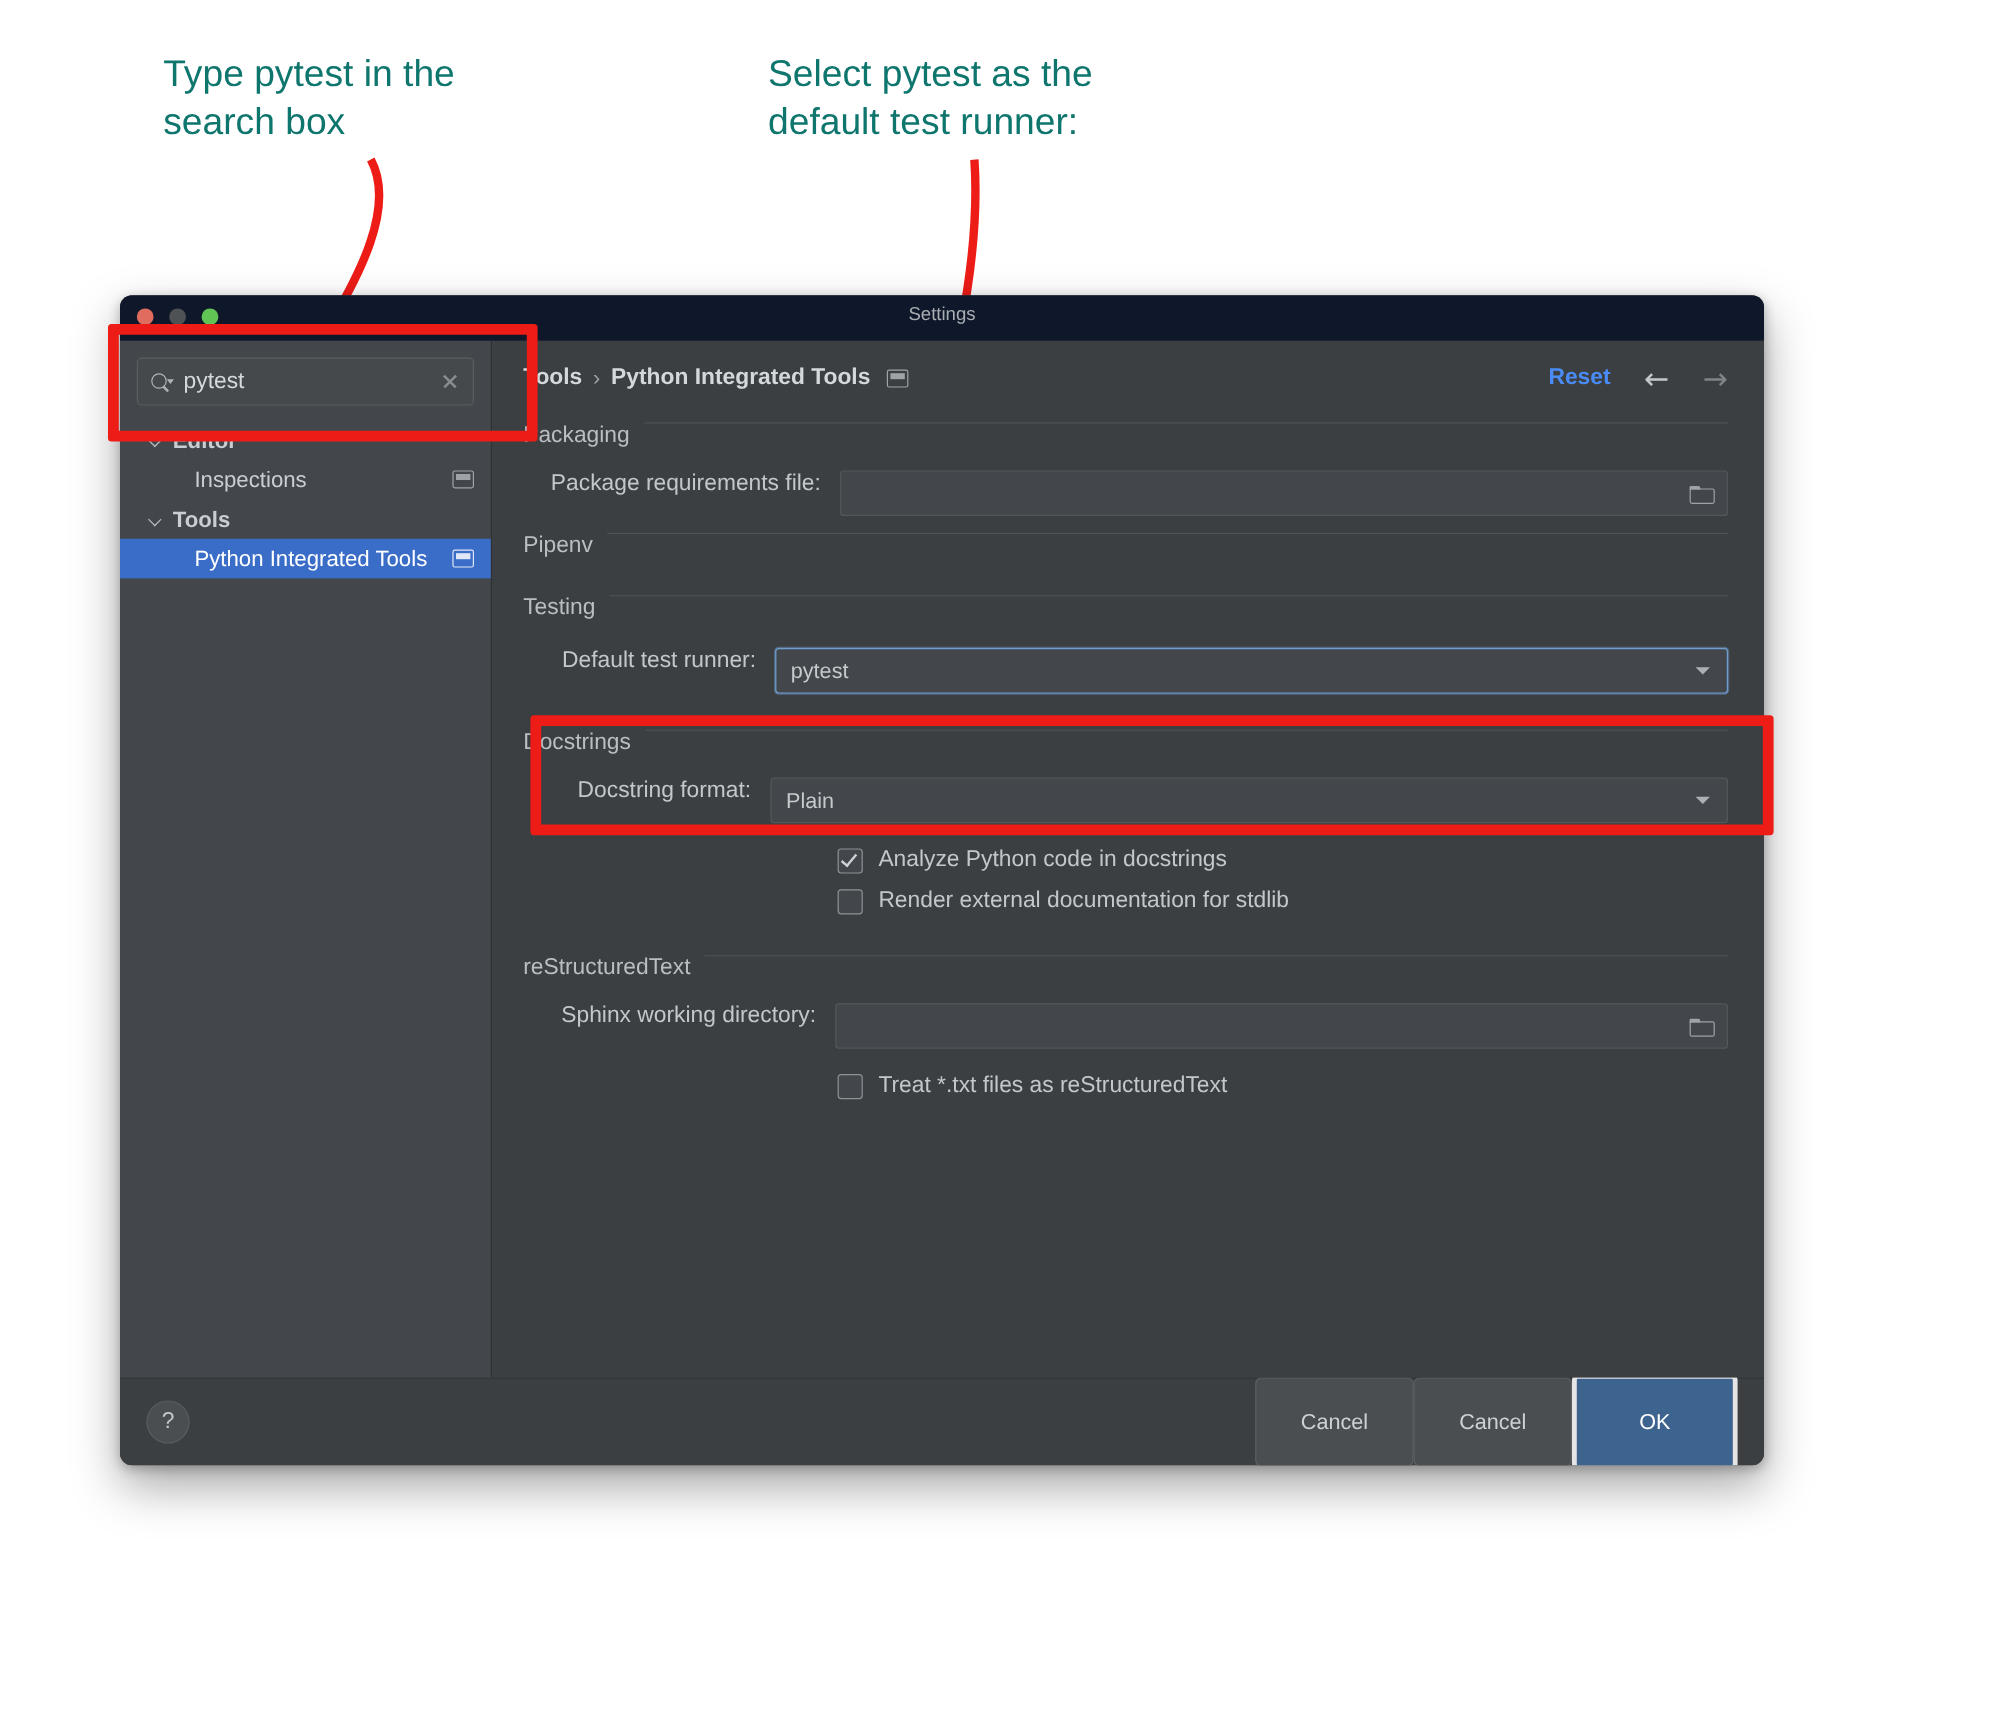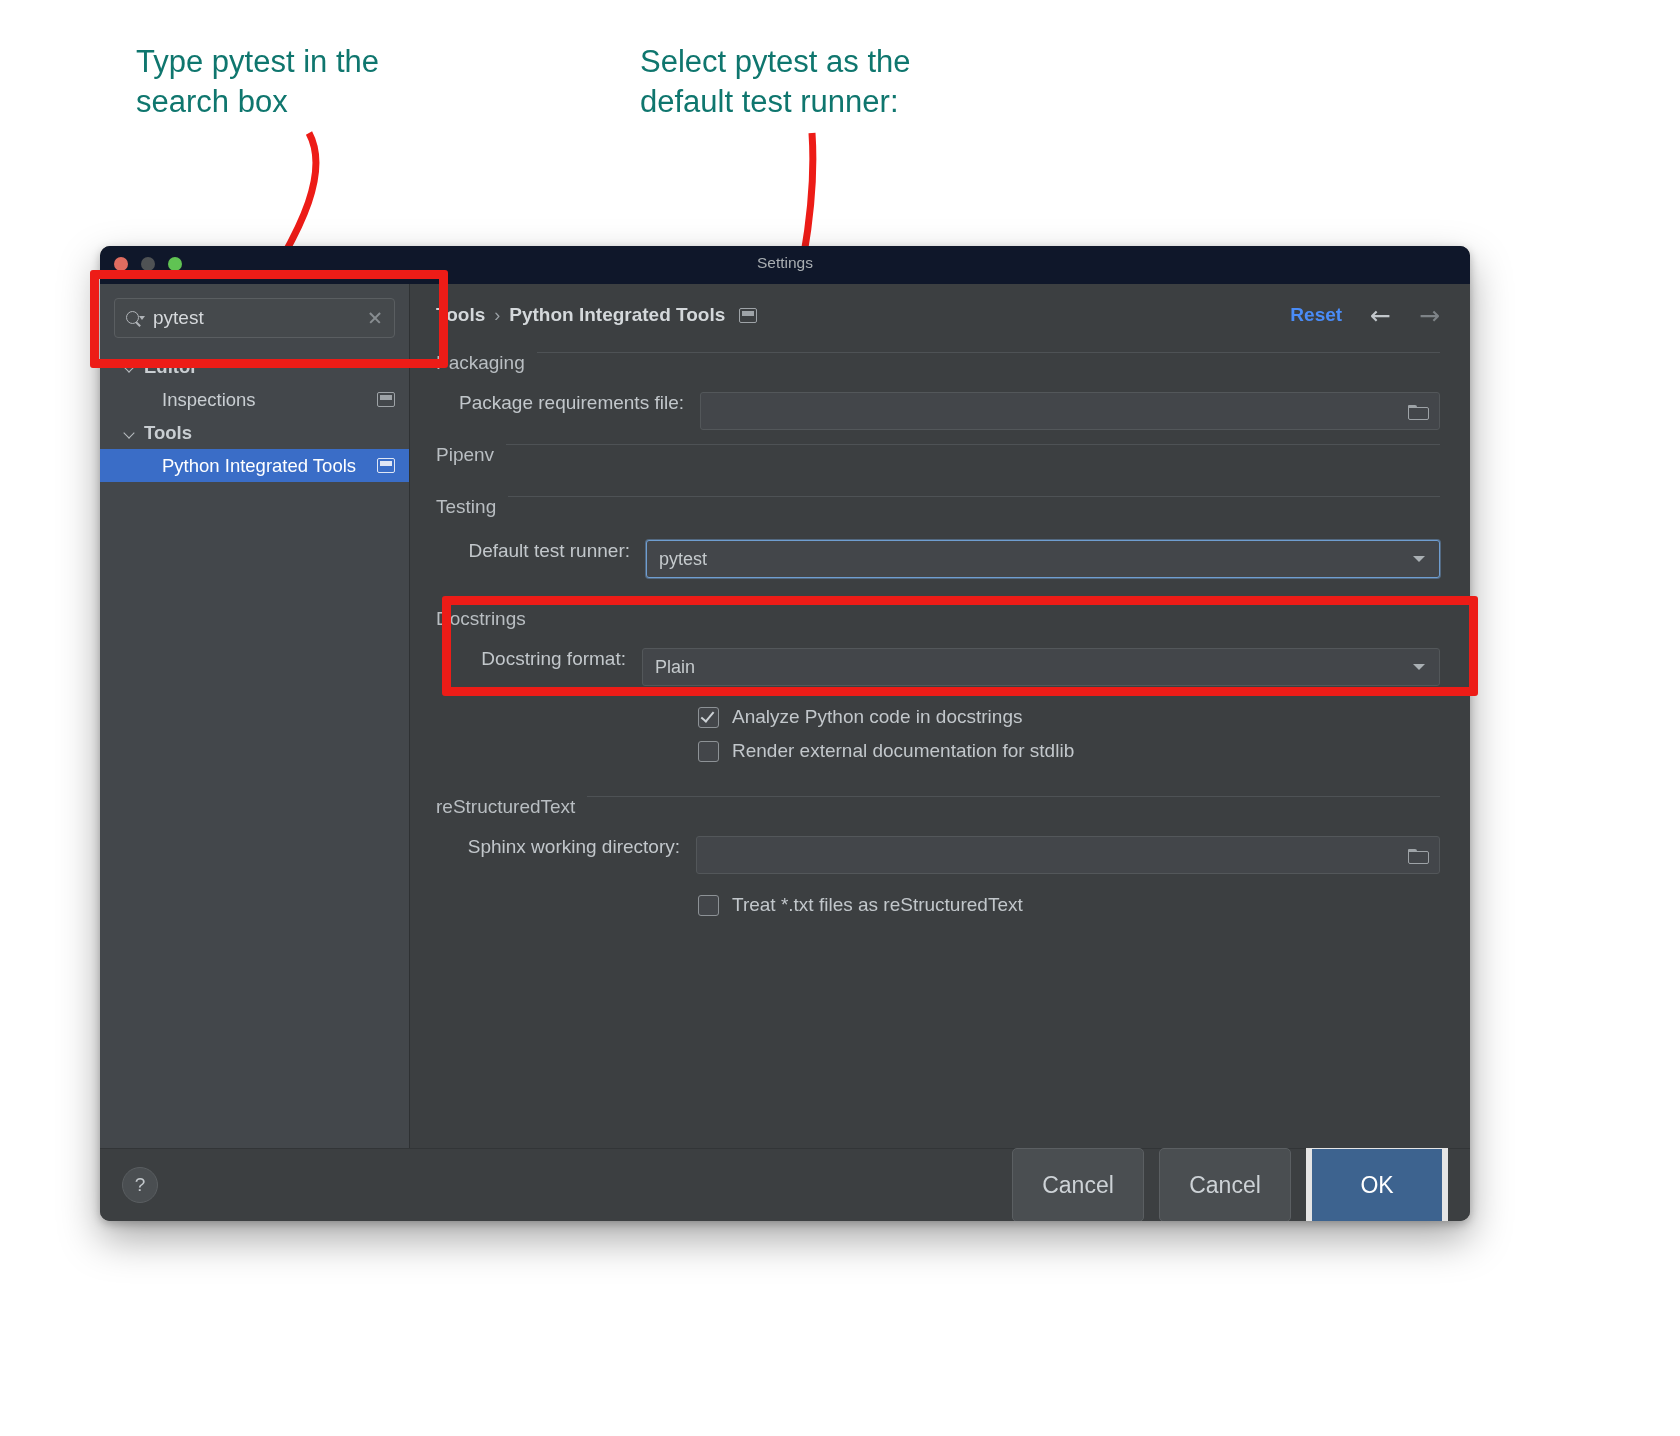--- a/index.html
+++ b/index.html
@@ -434,33 +434,33 @@
     font-family: "Liberation Sans", sans-serif;
   }
   .footer-spacer { flex: 1 1 auto; }
   .btn {
     height: 40px;
     min-width: 98px;
     border-radius: 5px;
     display: flex;
     align-items: center;
     justify-content: center;
-    font-size: 23px;
-    font-family: "Liberation Sans", sans-serif;
-    margin-left: 15px;
+    font-size: 18px;
+    font-family: "Liberation Sans", sans-serif;
+    margin-left: 0;
     padding: 16px 16px;
   }
   .btn.secondary {
     background: #4a4e51;
     border: 1px solid #5b5f62;
     color: #cdd2d6;
   }
   .btn.primary {
     background: #3d638f;
-    border: 6px solid #e5e5e5;
+    border: 4px solid #e5e5e5;
     color: #ffffff;
   }
 
   
   .hl-box {
     position: absolute;
     border: 9px solid #ed1c17;
     border-radius: 3px;
     pointer-events: none;
   }
@@ -576,21 +576,21 @@
           <span class="sec-rule"></span>
         </div>
         <div class="field-row" style="margin-top:14px;">
           <span class="field-label w3">Default test runner:</span>
           <span class="combo focused">
             <span class="combo-value">pytest</span>
             <span class="combo-arrow"></span>
           </span>
         </div>
 
-        <div class="sec-head" style="margin-top:22px;flex-direction:column;">
+        <div class="sec-head" style="margin-top:22px;">
           <span class="sec-title">Docstrings</span>
           <span class="sec-rule"></span>
         </div>
         <div class="field-row">
           <span class="field-label w4">Docstring format:</span>
           <span class="combo">
             <span class="combo-value">Plain</span>
             <span class="combo-arrow"></span>
           </span>
         </div>

